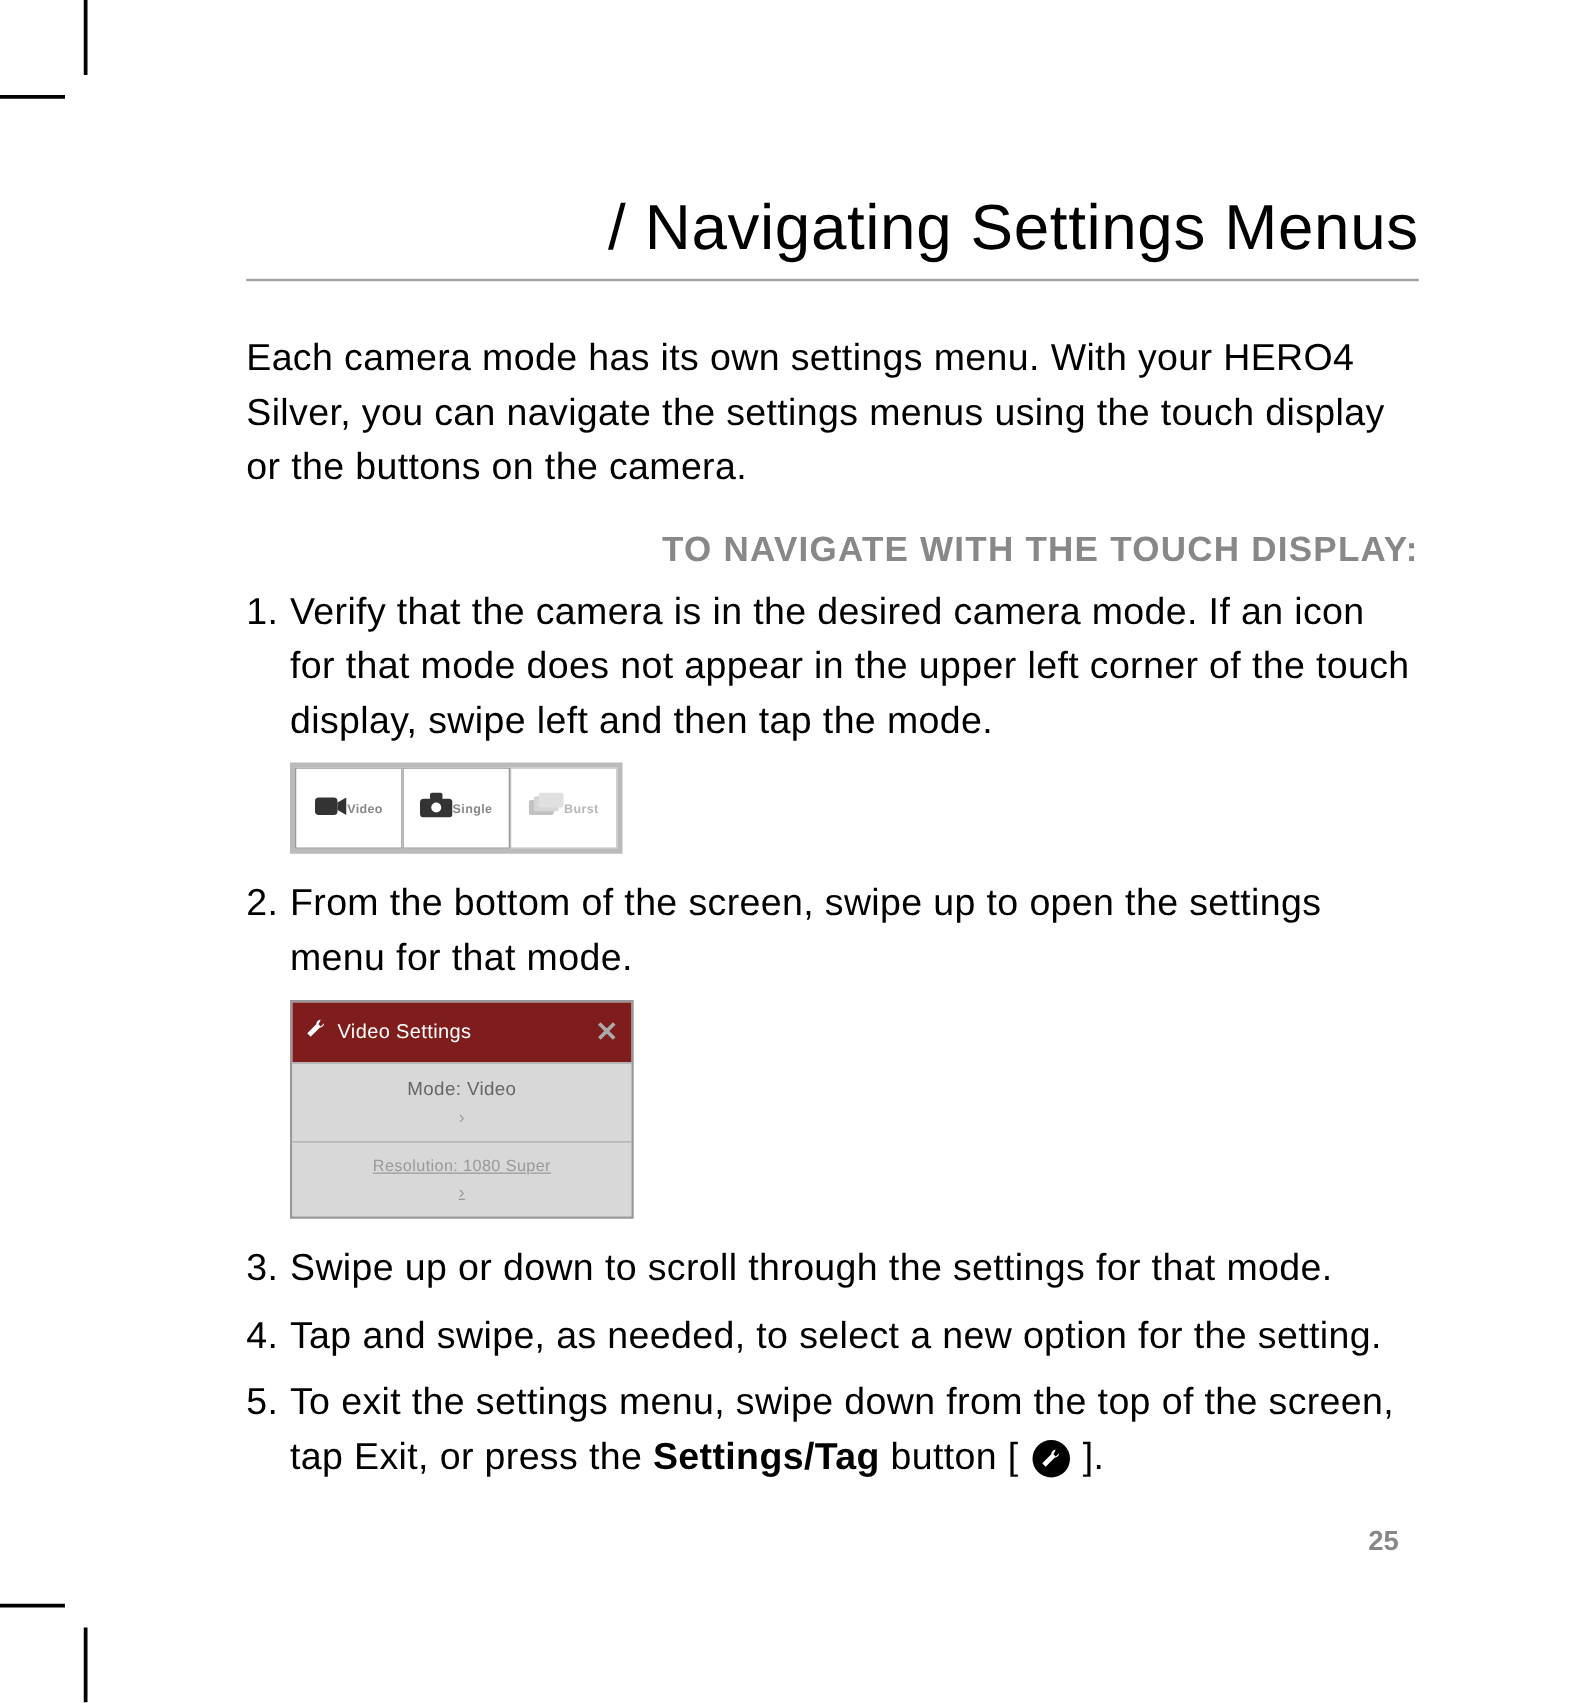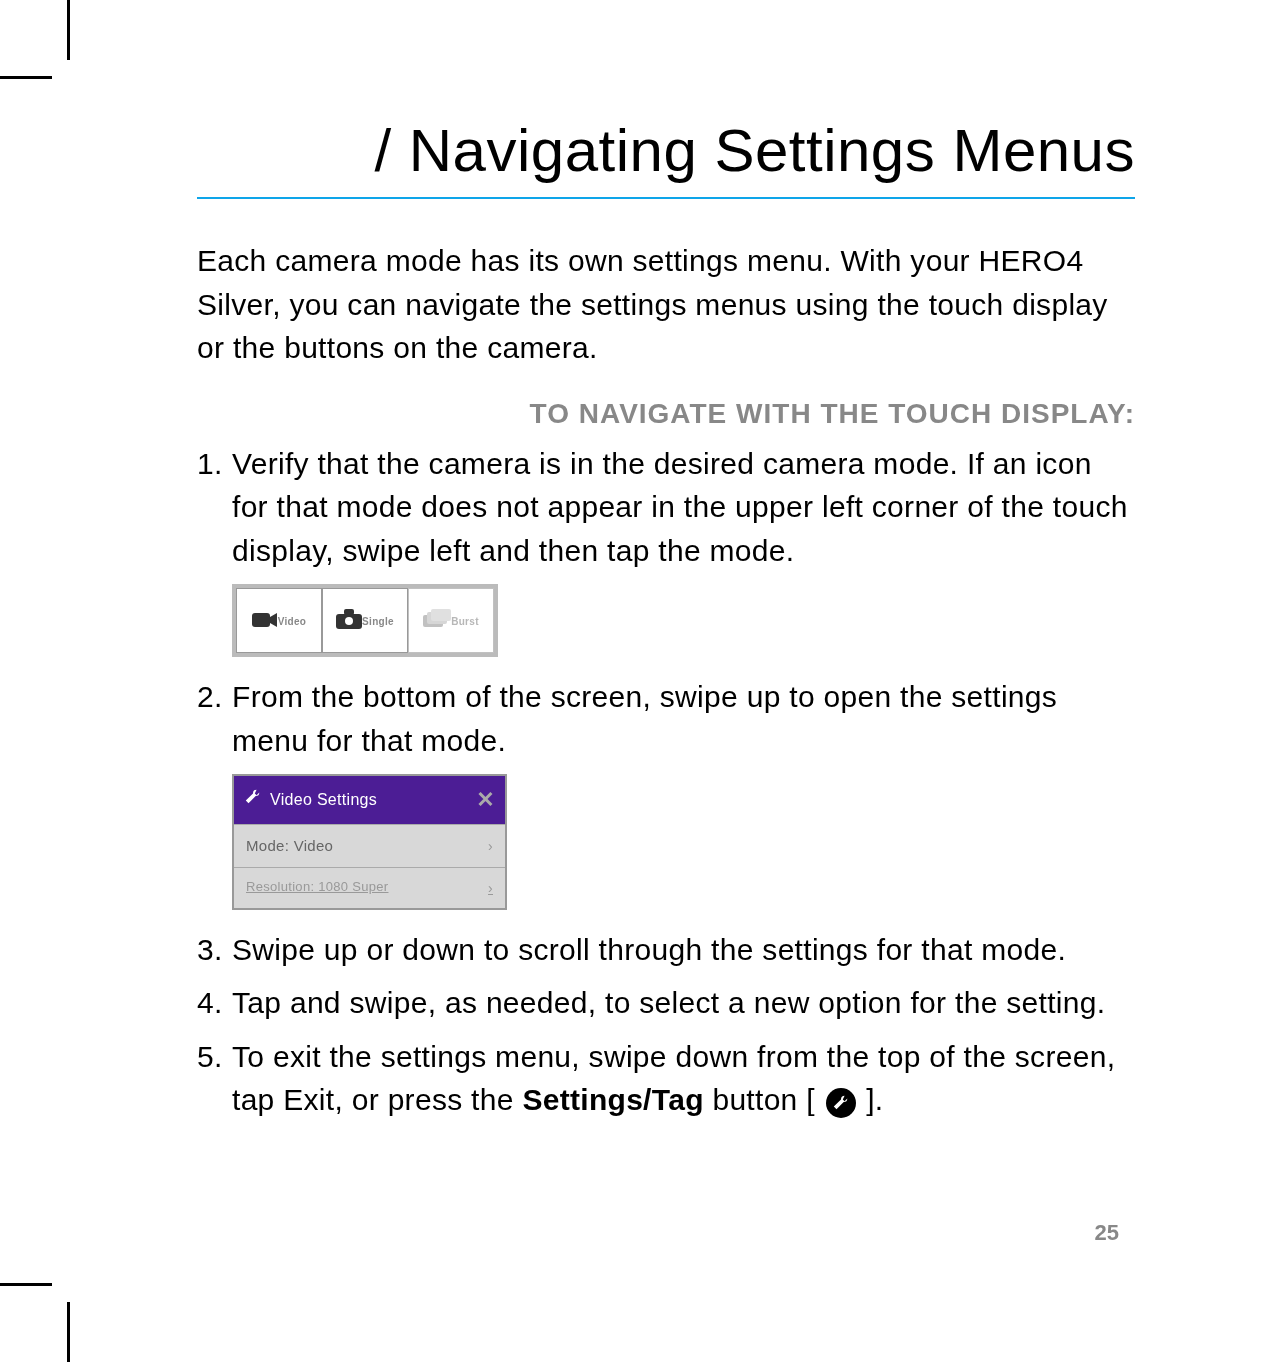--- a/index.html
+++ b/index.html
@@ -48,27 +48,28 @@
     }
     .page-content {
       position: absolute;
       top: 76px;
       left: 67px;
       right: 50px;
       bottom: 76px;
       padding: 40px 90px 40px 130px;
     }
     .page-title {
-      font-size: 60px;
+      font-size: 51px;
       font-weight: 400;
       text-align: right;
       padding-bottom: 12px;
-      border-bottom: 2px solid #0ea5e9;
+      border-bottom: 2px solid #a3a3a3;
       margin-bottom: 40px;
       letter-spacing: 0.5px;
+      margin-top: 36px;
     }
     .intro-text {
       font-size: 30px;
       line-height: 1.45;
       margin-bottom: 28px;
       letter-spacing: 0.3px;
     }
     .section-heading {
       font-size: 28px;
       font-weight: bold;
@@ -127,21 +128,21 @@
       color: #888;
       margin-top: 3px;
       font-weight: bold;
     }
     .settings-panel {
       display: inline-block;
       width: 275px;
       border: 2px solid #999;
     }
     .settings-header {
-      background: #4c1d95;
+      background: #7f1d1d;
       color: #fff;
       display: flex;
       align-items: center;
       justify-content: space-between;
       padding: 8px 10px;
       font-size: 16px;
     }
     .settings-header-left {
       display: flex;
       align-items: center;
@@ -157,20 +158,21 @@
     }
     .settings-row {
       background: #d8d8d8;
       border-top: 1px solid #aaa;
       padding: 10px 12px;
       display: flex;
       justify-content: space-between;
       align-items: center;
       font-size: 15px;
       color: #666;
+      flex-direction: column;
     }
     .settings-row-dim {
       color: #999;
       font-size: 13px;
       text-decoration: underline;
     }
     .chevron {
       color: #999;
       font-size: 14px;
     }

